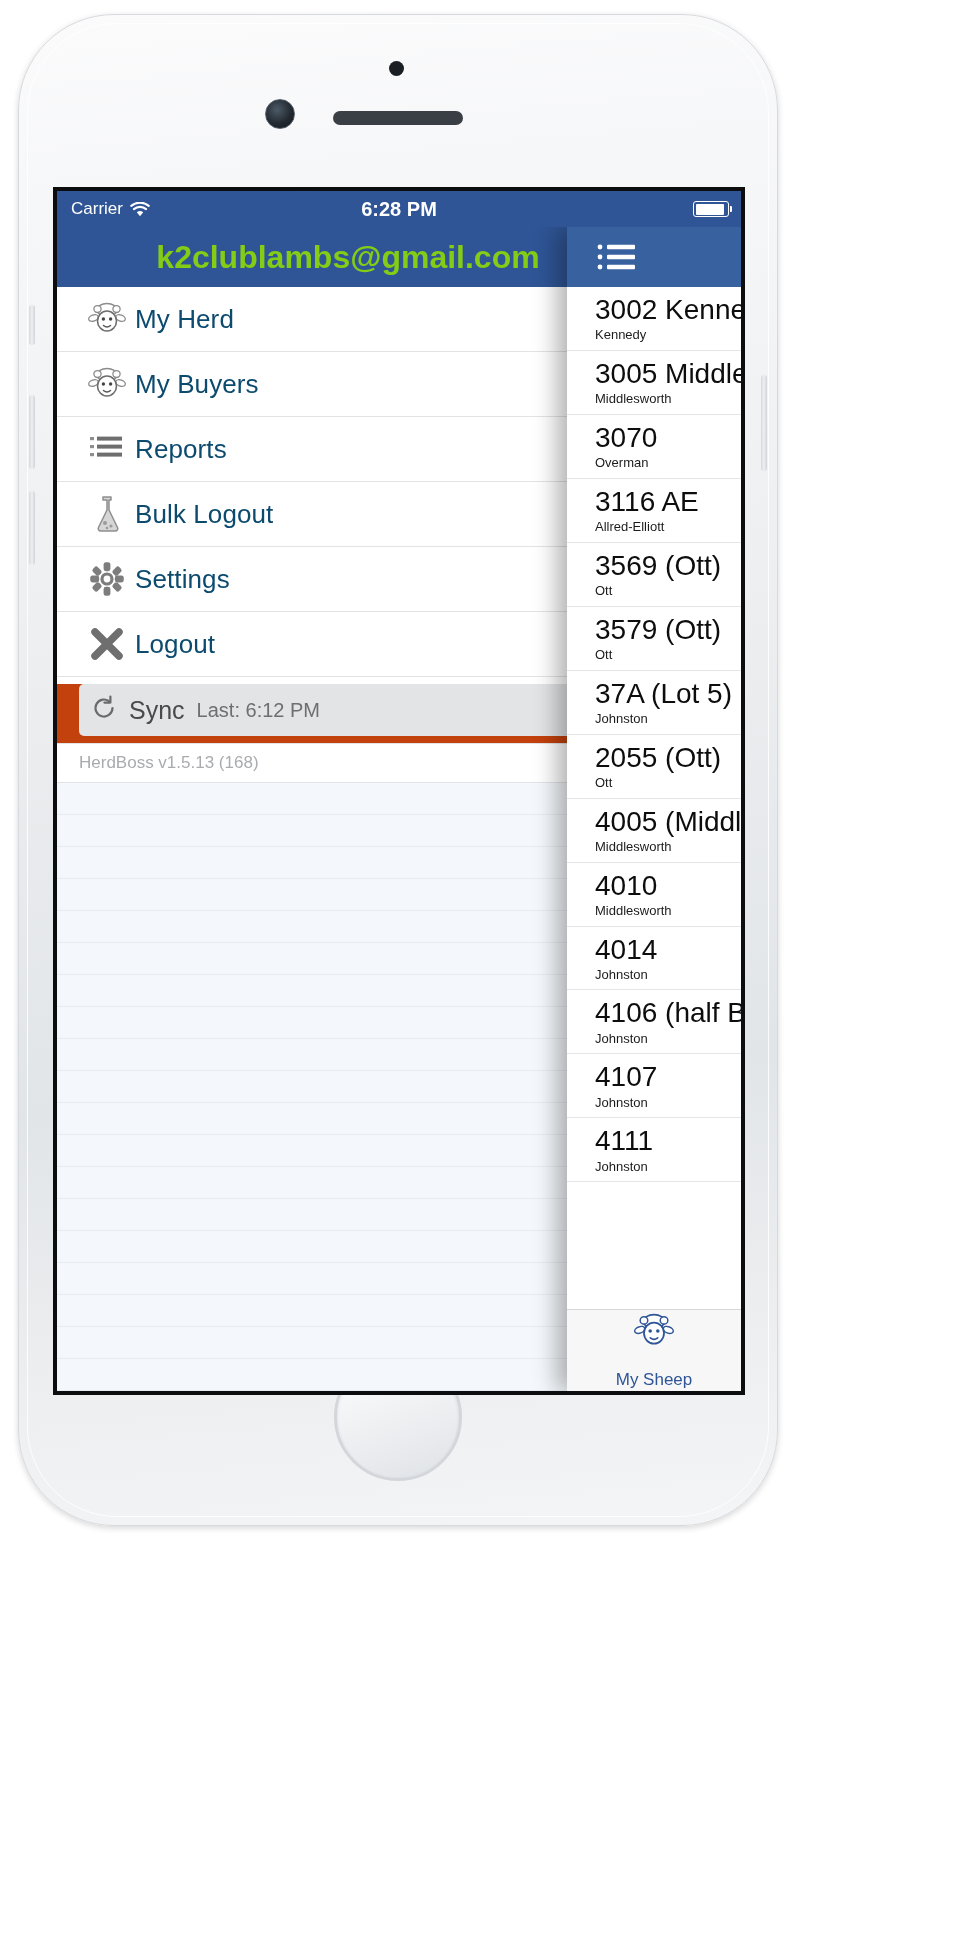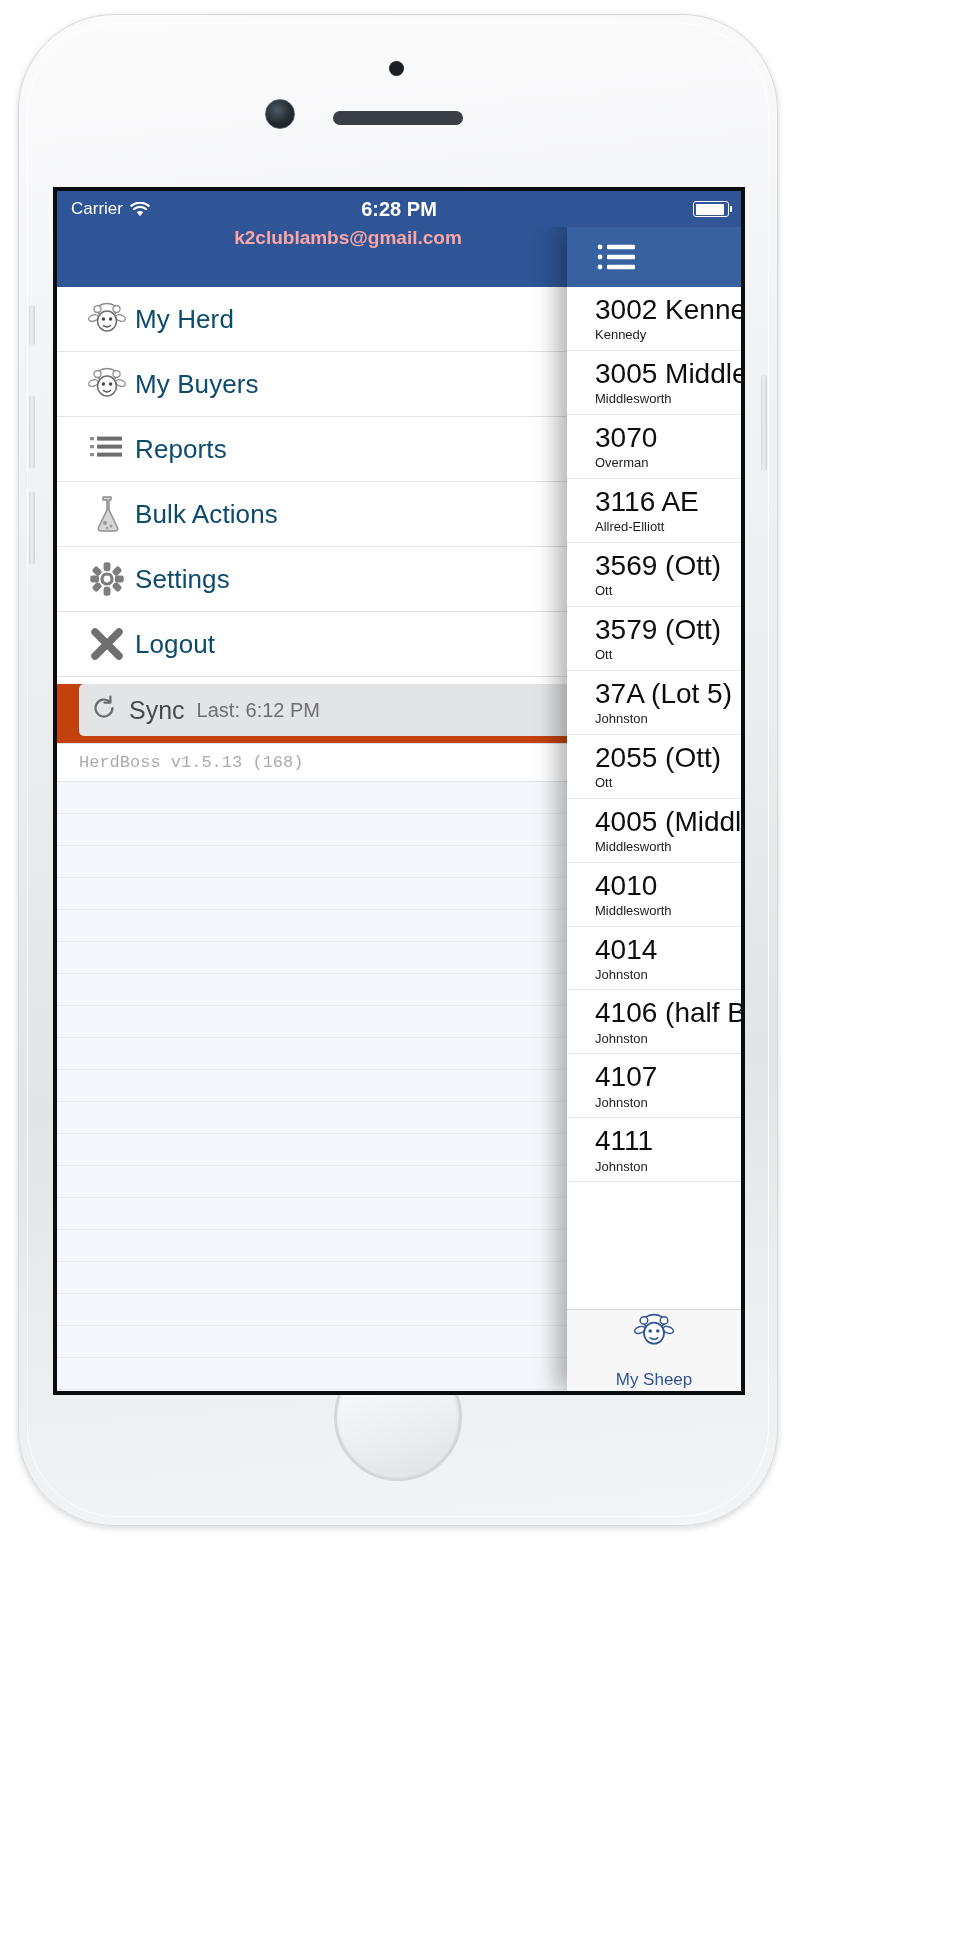--- a/index.html
+++ b/index.html
@@ -134,23 +134,23 @@
   
   .sidebar {
     position: absolute; left: 0; top: 0; bottom: 0;
     width: 560px;
     background: #ffffff;
     display: flex; flex-direction: column;
   }
   .sidebar-nav {
     height: 60px;
     background: #2f5596;
-    color: #fca5a5;
-    display: flex; align-items: flex-start; justify-content: center;
-    font-size: 19px; font-weight: bold;
+    color: #84cc16;
+    display: flex; align-items: center; justify-content: center;
+    font-size: 32px; font-weight: bold;
     padding-left: 22px;
     flex: 0 0 auto;
     overflow: hidden; white-space: nowrap;
   }
   .menu-list { flex: 0 0 auto; background: #ffffff; }
   .menu-item {
     height: 65px;
     display: flex; align-items: center;
     padding-left: 22px;
     border-bottom: 1px solid #e2e3e5;
@@ -174,21 +174,20 @@
     gap: 12px;
   }
   .sync-label { font-size: 25px; color: #4a4a4a; }
   .sync-last  { font-size: 20px; color: #6e6e73; }
   .sync-rowwrap { border-bottom: 1px solid #e2e3e5; padding-bottom: 7px; background:#c2410c;}
 
   .version-row {
     padding: 9px 0 9px 22px;
     border-bottom: 1px solid #e2e3e5;
     background: #ffffff;
-    font-family: Liberation Mono, monospace;
   }
   .version-text { font-size: 17px; color: #a9abae; }
 
   .ruled-fill {
     flex: 1 1 auto;
     background:
       repeating-linear-gradient(
         to bottom,
         #f4f7fb 0px,
         #f4f7fb 31px,
@@ -345,21 +344,21 @@
 
             <div class="menu-item">
               <span class="menu-ico">
                 <svg width="34" height="38" viewBox="0 0 34 38">
                   <path d="M13 2 h8 v3 h-2 v10 l8.5 17.5 a2.5 2.5 0 0 1 -2.2 3.6 H10.7 a2.5 2.5 0 0 1 -2.2 -3.6 L17 15 V5 h-4 z" fill="#d6d6d6" stroke="#8e8e8e" stroke-width="1.5" stroke-linejoin="round"></path>
                   <circle cx="15" cy="28" r="2" fill="#9b9b9b"></circle>
                   <circle cx="21" cy="31" r="1.6" fill="#9b9b9b"></circle>
                   <circle cx="17" cy="33" r="1.3" fill="#9b9b9b"></circle>
                 </svg>
               </span>
-              <span class="menu-label">Bulk Actions</span>
+              <span class="menu-label">Bulk Logout</span>
             </div>
 
             <div class="menu-item">
               <span class="menu-ico">
                 <svg width="36" height="36" viewBox="0 0 36 36">
                   <path fill="#7d7d7d" d="M18 11.4a6.6 6.6 0 1 0 0 13.2 6.6 6.6 0 0 0 0-13.2zm0 10a3.4 3.4 0 1 1 0-6.8 3.4 3.4 0 0 1 0 6.8z"></path>
                   <g fill="#7d7d7d">
                     <rect x="14.6" y="1.2" width="6.8" height="9" rx="2.4"></rect>
                     <rect x="14.6" y="25.8" width="6.8" height="9" rx="2.4"></rect>
                     <rect x="1.2" y="14.6" width="9" height="6.8" rx="2.4"></rect>

